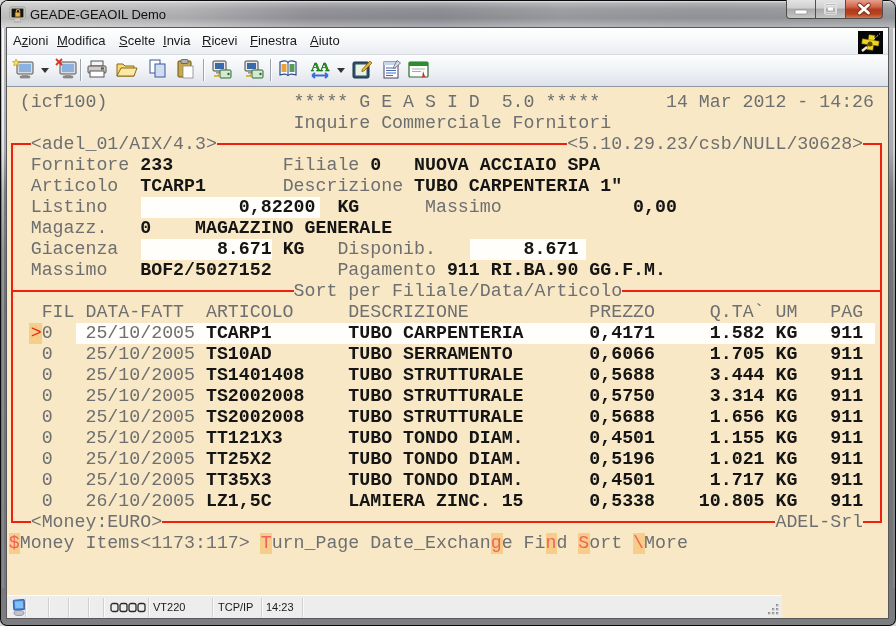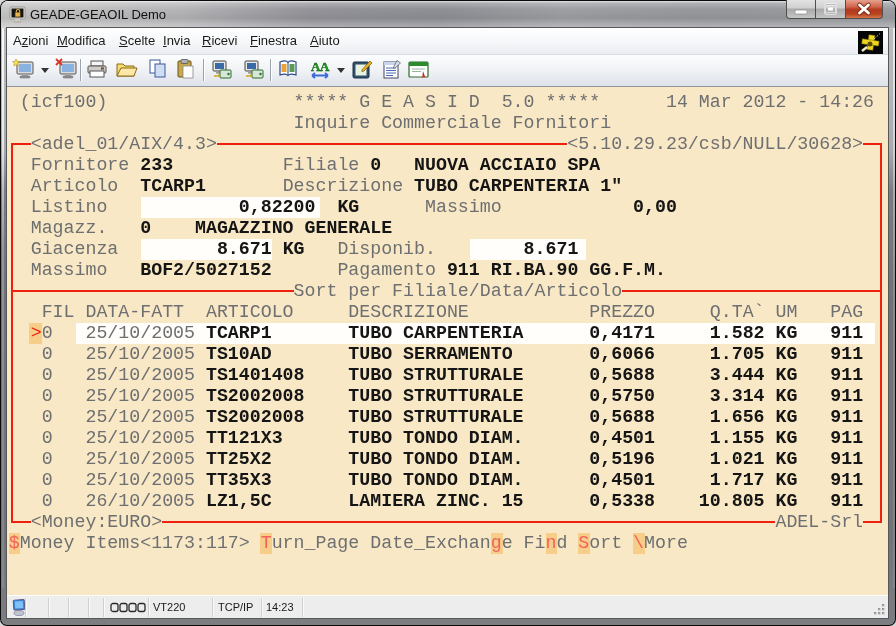--- a/index.html
+++ b/index.html
@@ -17,21 +17,21 @@
 #client{position:absolute;left:7px;top:28px;width:881px;height:590px;background:#f8e8c6;outline:1px solid #58585a;}
 #menubar{position:absolute;left:0;top:0;width:881px;height:27px;background:linear-gradient(180deg,#ffffff 0,#f6f7f9 55%,#e9ecf2 100%);border-bottom:1px solid #d8dbe0;box-sizing:border-box;}
 .mi{position:absolute;top:5px;font-size:13px;color:#1a1a1a;}
 .mi u{text-decoration:underline;}
 #mbicon{position:absolute;left:851px;top:3px;width:25px;height:23px;background:#050505;}
 #toolbar{position:absolute;left:0;top:27px;width:881px;height:32px;background:linear-gradient(180deg,#fcfdfe 0,#f0f2f5 50%,#dde2ea 100%);border-bottom:1px solid #8f969f;box-sizing:border-box;}
 .ti{position:absolute;top:3px;}
 .tsep{position:absolute;top:4px;width:1px;height:22px;background:#9aa2ae;box-shadow:1px 0 0 #fff;}
 #overlay{position:absolute;left:-7px;top:-87px;width:896px;height:626px;pointer-events:none;}
 #term{position:absolute;left:0;top:59px;width:881px;height:508px;background:#f8e8c6;}
-#statusbar{position:absolute;left:0;top:567px;width:881px;height:23px;background:#ededed;border-top:1px solid #fcfcfc;box-sizing:border-box;font-size:11px;color:#1a1a1a;}
+#statusbar{position:absolute;left:0;top:567px;width:775px;height:23px;background:#ededed;border-top:1px solid #fcfcfc;box-sizing:border-box;font-size:11px;color:#1a1a1a;}
 .ssep{position:absolute;top:2px;width:1px;height:19px;background:#cfcfcf;box-shadow:1px 0 0 #fafafa;}
 .sl{position:absolute;top:5px;}
 .tr{position:absolute;left:8.8px;margin:0;font-family:"Liberation Mono",monospace;font-size:18.25px;line-height:21px;letter-spacing:0;white-space:pre;}
 .g{color:#6e6f71;margin-top:25px;}
 .b{color:#151515;font-weight:700;}
 .m{background:#f8e8c6;}
 .sel{color:#e8220f;}
 .hk{color:#f2625a;}
 .rl{position:absolute;background:#ee2110;}
 </style></head><body>

